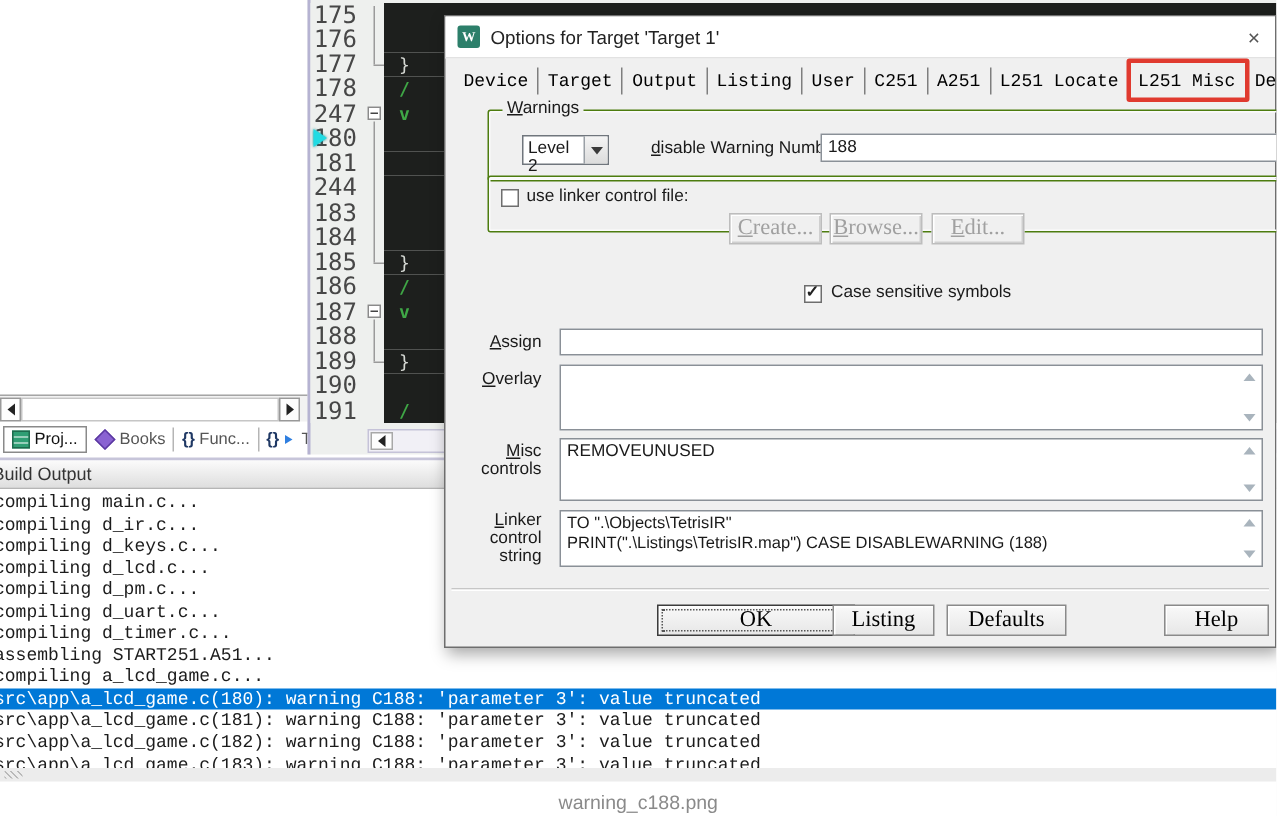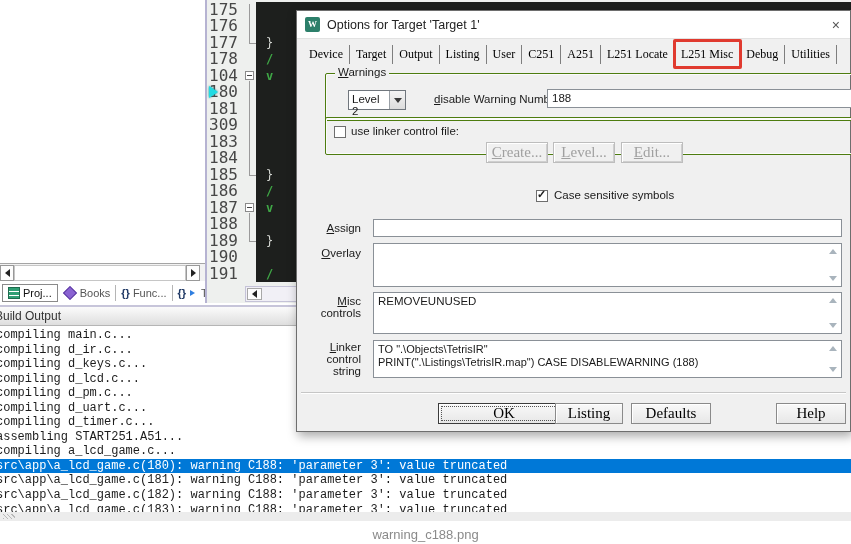--- a/index.html
+++ b/index.html
@@ -64,21 +64,21 @@
   
   .dlg { left:296px; top:10px; width:555px; height:422px; background:#f0f0f0; border:1px solid #6e6e6e;
          box-shadow:2px 4px 10px rgba(0,0,0,.35); font-size:11.5px; color:#1a1a1a; }
   .dlg-title { position:absolute; left:0; top:0; right:0; height:28px; background:#fff; border-bottom:1px solid #e2e2e2; }
   .dlg-ico { position:absolute; left:8px; top:6px; width:15px; height:15px; background:#2c7f6a; border-radius:2px;
              color:#fff; font-size:9px; font-weight:bold; text-align:center; line-height:15px;
              font-family:"Liberation Serif", serif; }
   .dlg-title-text { position:absolute; left:30px; top:0; line-height:28px; font-size:12.5px; color:#222; }
   .dlg-close { position:absolute; right:10px; top:0; line-height:28px; font-size:14px; color:#555; cursor:default; }
   .dlg-tabs { position:absolute; left:6px; top:32px; right:4px; height:22px; display:flex; align-items:center;
-              font-family:Liberation Serif, serif; font-size:12px; color:#000; }
+              font-family:Liberation Mono, monospace; font-size:12px; color:#000; }
   .dlg-tab { padding:2px 6px; border-right:1px solid #7e7e7e; white-space:nowrap; position:relative; }
   .red-box { position:absolute; left:-2px; right:-3px; top:-6px; bottom:-5px; border:3px solid #e03a2f;
              border-radius:2px; pointer-events:none; }
 
   .grp { position:absolute; border:1px solid #4d7c0f; border-radius:2px; box-shadow:inset 0 0 0 1px #fbfbfb;margin-left:16px; }
   .grp-label { position:absolute; top:-8px; left:9px; background:#f0f0f0; padding:0 3px; }
   .mn { display:inline-block; }
   .mn::first-letter { text-decoration:underline; }
 
   .combo { position:absolute; width:58px; height:20px; background:#fff; border:1px solid #70767d; display:flex; }
@@ -158,36 +158,36 @@
           <span class="ed-num">177</span>
           <span class="ed-fold"></span>
           <span class="ed-code t-light">}</span>
         </div>
       <div class="ed-row">
           <span class="ed-num">178</span>
           <span class="ed-fold"></span>
           <span class="ed-code t-green">/</span>
         </div>
       <div class="ed-row">
-          <span class="ed-num">104</span>
+          <span class="ed-num">247</span>
           <span class="ed-fold"></span>
           <span class="ed-code t-green">v</span>
         </div>
       <div class="ed-row">
           <span class="ed-num">180</span>
           <span class="ed-fold"></span>
           <span class="ed-code"></span>
         </div>
       <div class="ed-row">
           <span class="ed-num">181</span>
           <span class="ed-fold"></span>
           <span class="ed-code"></span>
         </div>
       <div class="ed-row">
-          <span class="ed-num">309</span>
+          <span class="ed-num">244</span>
           <span class="ed-fold"></span>
           <span class="ed-code"></span>
         </div>
       <div class="ed-row">
           <span class="ed-num">183</span>
           <span class="ed-fold"></span>
           <span class="ed-code"></span>
         </div>
       <div class="ed-row">
           <span class="ed-num">184</span>
@@ -298,21 +298,21 @@
           </span>
       </div>
       <span class="mn" style="position:absolute; left:108px; top:19px;">disable Warning Numbers:</span>
       <div class="txt" style="left:221px; top:15px; width:310px; height:19px;">188</div>
     </div>
 
     <div class="grp" style="left:12px; top:106px; width:537px; height:38px;text-decoration:underline;">
       <span class="cb" style="left:8px; top:8px;"></span>
       <span style="position:absolute; left:25px; top:7px;">use linker control file:</span>
       <div class="btn disabled" style="left:160px; top:24px; width:62px;"><span class="mn">Create...</span></div>
-      <div class="btn disabled" style="left:227px; top:24px; width:62px;"><span class="mn">Level...</span></div>
+      <div class="btn disabled" style="left:227px; top:24px; width:62px;"><span class="mn">Browse...</span></div>
       <div class="btn disabled" style="left:295px; top:24px; width:62px;"><span class="mn">Edit...</span></div>
     </div>
 
     <span class="cb" style="left:239px; top:179px;">
         <span class="chk">✓</span>
       </span>
     <span style="position:absolute; left:257px; top:178px;">Case sensitive symbols</span>
 
     <span class="lbl-col mn" style="top:211px;">Assign</span>
     <div class="txt" style="left:76px; top:208px; width:469px; height:18px;"></div>

